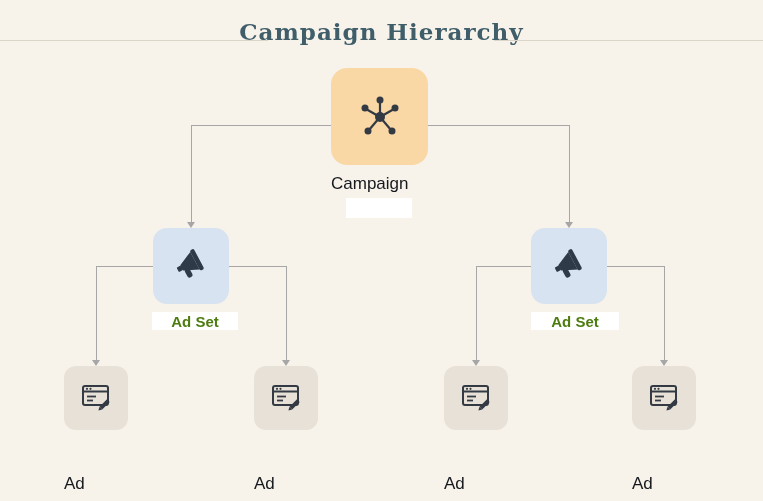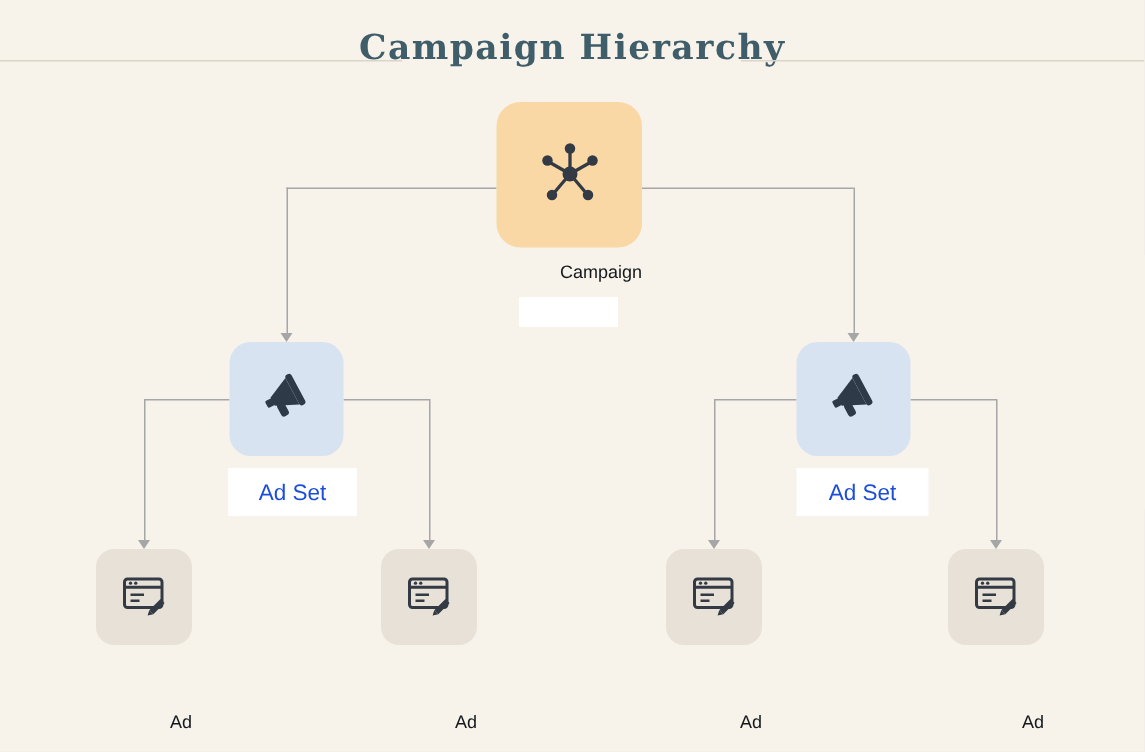--- a/index.html
+++ b/index.html
@@ -16,26 +16,26 @@
   .rule-left{left:0;width:268px;}
   .rule-right{left:494px;width:269px;}
 
   .node{position:absolute;display:flex;align-items:center;justify-content:center;}
   .node-campaign{left:331px;top:68px;width:97px;height:97px;background:#f9d8a6;border-radius:16px;}
   .node-adset{width:76px;height:76px;background:#d8e3f1;border-radius:14px;}
   .adset-left{left:153px;top:228px;} .adset-right{left:531px;top:228px;}
   .node-ad{width:64px;height:64px;background:#e8e1d7;border-radius:12px;top:366px;}
   .ad-1{left:64px;} .ad-2{left:254px;} .ad-3{left:444px;} .ad-4{left:632px;}
 
-  .label{position:absolute;font-size:12px;font-weight:500;color:#15181c;text-align:right;}
+  .label{position:absolute;font-size:17px;font-weight:500;color:#15181c;text-align:left;}
   .campaign-label{left:331px;top:174px;width:97px;}
   .white-box{position:absolute;background:#ffffff;}
   .campaign-white{left:346px;top:198px;width:66px;height:20px;}
-  .adset-label{position:absolute;background:#ffffff;height:32px;display:flex;
-    align-items:center;justify-content:center;font-size:15px;font-weight:400;color:#1d4ed8;}
+  .adset-label{position:absolute;background:#ffffff;height:18px;display:flex;
+    align-items:center;justify-content:center;font-size:15px;font-weight:700;color:#4d7c0f;}
   .adset-label-left{left:152px;top:312px;width:86px;}
   .adset-label-right{left:531px;top:312px;width:88px;}
   .ad-label{top:446px;width:64px;margin-top:28px;}
   .ad-label-1{left:64px;} .ad-label-2{left:254px;} .ad-label-3{left:444px;} .ad-label-4{left:632px;}
 
   .cline{position:absolute;background:#a6a6a6;}
   .arrow{position:absolute;width:0;height:0;
     border-left:4px solid transparent;border-right:4px solid transparent;
     border-top:6px solid #a6a6a6;}
 </style>

